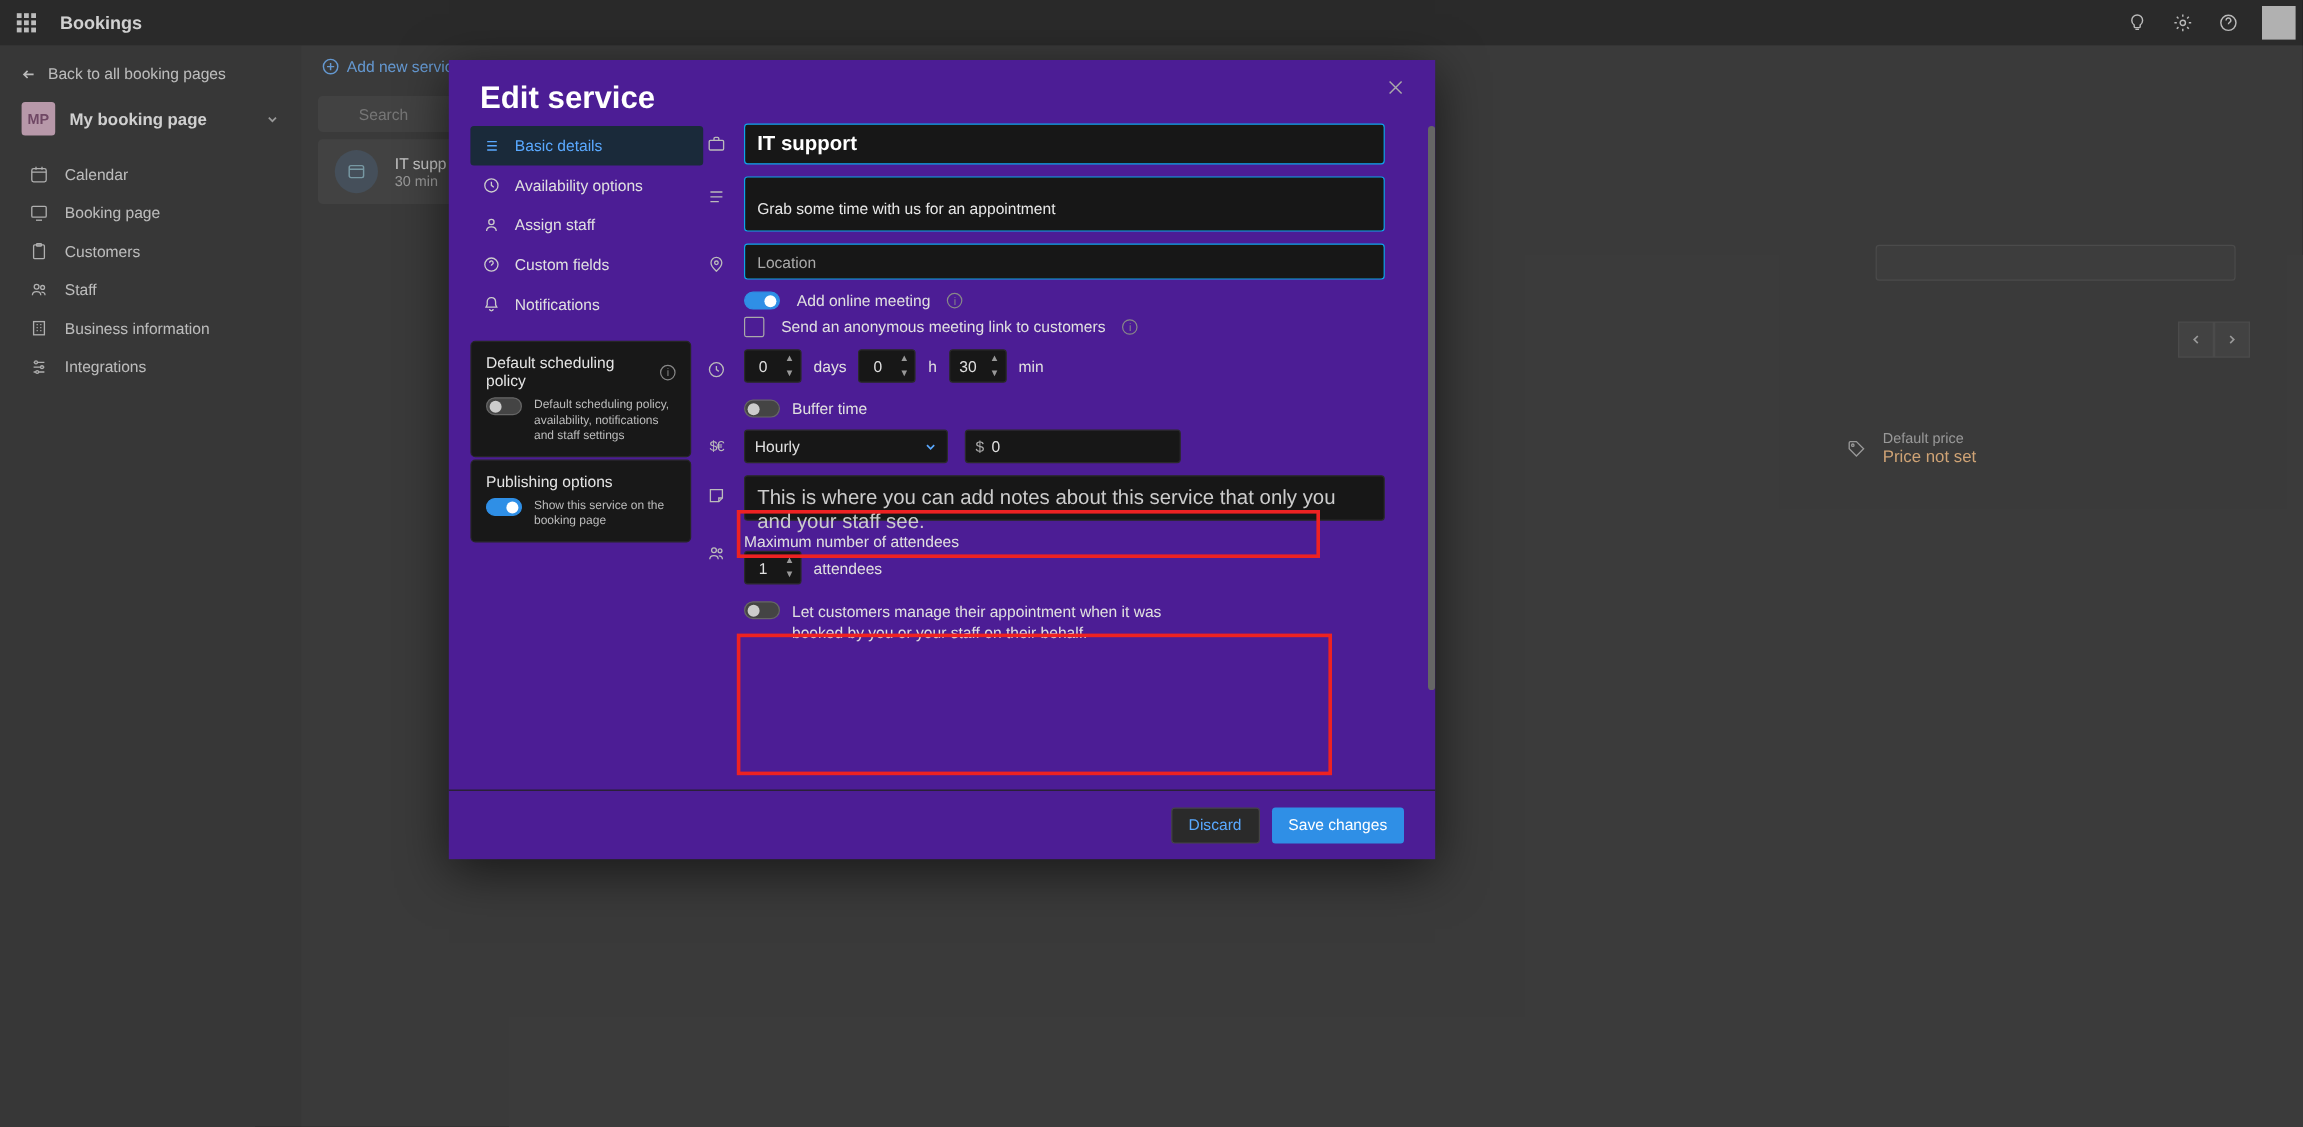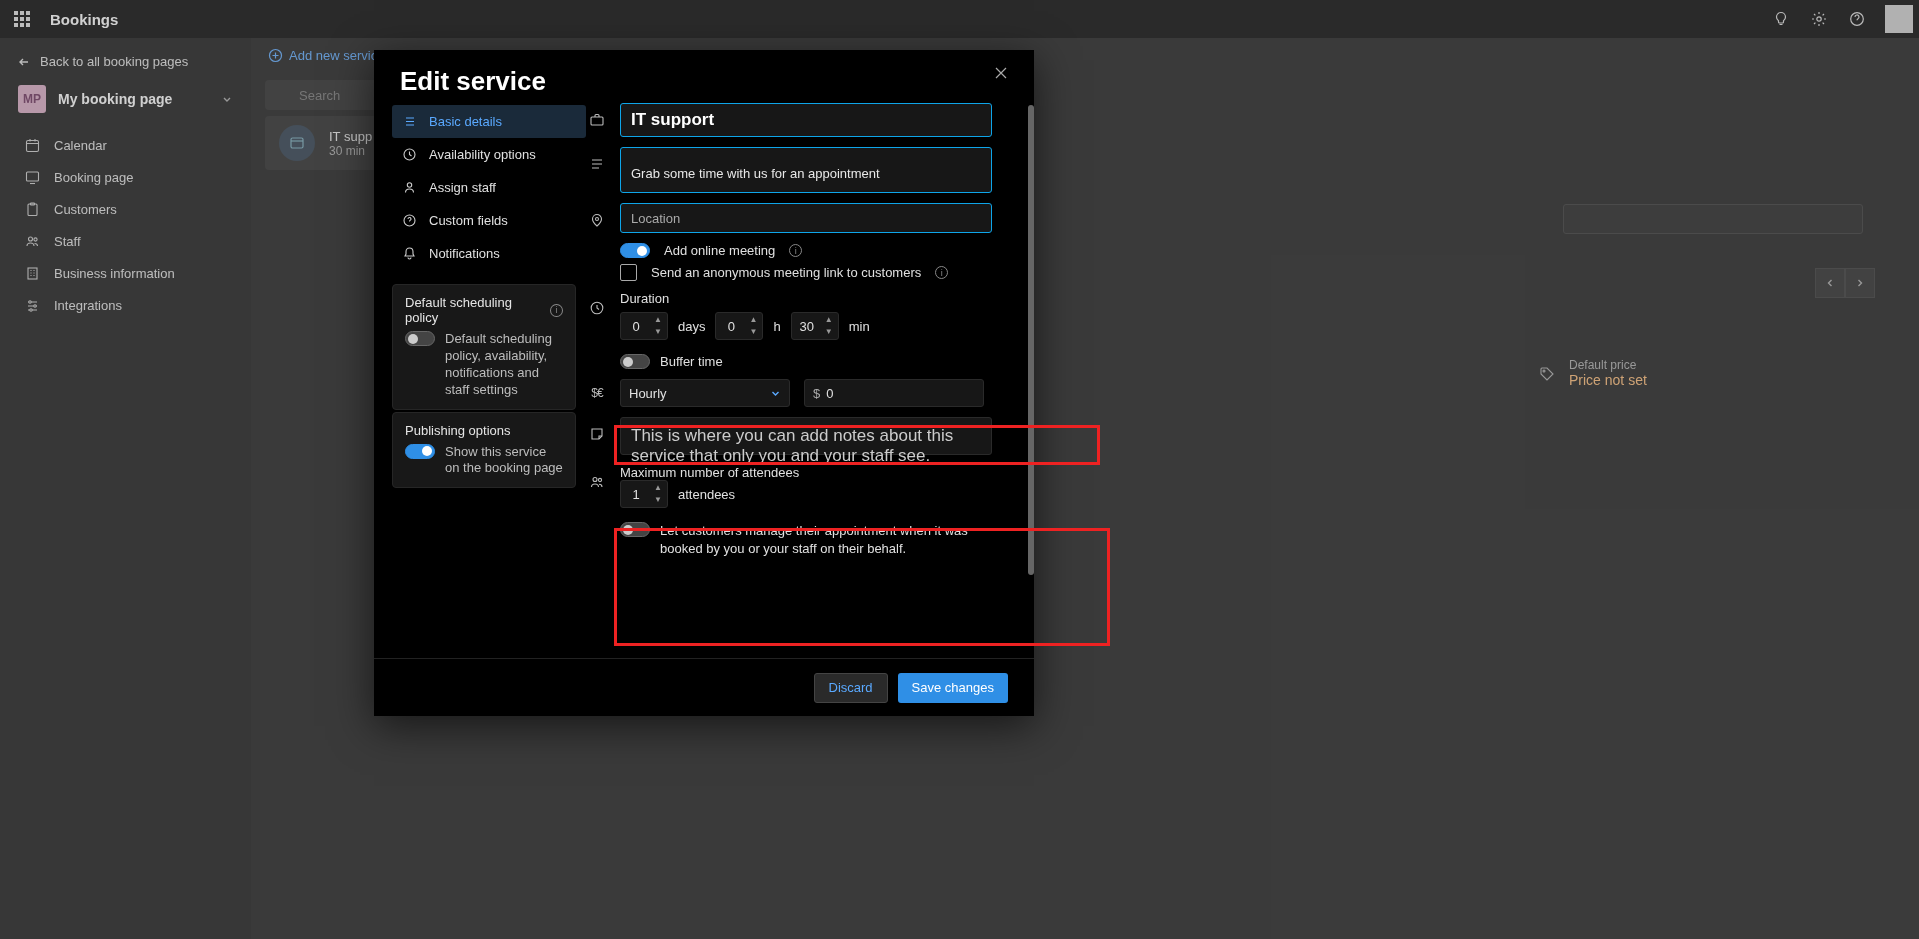--- a/index.html
+++ b/index.html
@@ -36,21 +36,21 @@
 .price-panel .lbl { font-size: 12px; color: #aaa; }
 .price-panel .val { font-size: 14px; color: #fdba74; }
 .arrows-rt { position: absolute; top: 230px; right: 44px; display: flex; }
 .arrow-btn { width: 30px; height: 30px; background: #262626; border: 1px solid #333; display:flex; align-items:center; justify-content:center; cursor:pointer; }
 .phantom-input { position:absolute; top:166px; right:56px; width:300px; height:30px; background:#1e1e1e; border:1px solid #333; border-radius:3px; }
 
 
 .overlay { position: absolute; inset: 0; background: rgba(120,120,120,0.35); pointer-events: none; }
 
 
-.modal { position: absolute; top: 50px; left: 374px; width: 660px; height: 666px; background: #000000; color: #e0e0e0; display: flex; flex-direction: column; box-shadow: 0 10px 40px rgba(0,0,0,0.6); }
+.modal { position: absolute; top: 50px; left: 374px; width: 822px; height: 666px; background: #4c1d95; color: #e0e0e0; display: flex; flex-direction: column; box-shadow: 0 10px 40px rgba(0,0,0,0.6); }
 .modal-head { padding: 16px 26px 4px 26px; display: flex; align-items: flex-start; }
 .modal-title { font-size: 26px; font-weight: 600; color: #fff; flex: 1; }
 .modal-close { width: 26px; height: 26px; display: flex; align-items: center; justify-content: center; cursor: pointer; margin-top: -6px; margin-right: -6px; }
 .modal-body { flex: 1; display: flex; overflow: hidden; }
 .modal-footer { height: 58px; border-top: 1px solid #222; display: flex; align-items: center; justify-content: flex-end; gap: 10px; padding: 0 26px; }
 .btn { height: 30px; padding: 0 14px; border-radius: 3px; font-size: 13px; cursor: pointer; display: inline-flex; align-items: center; border: none; }
 .btn-secondary { background: #2a2a2a; color: #5aa9ff; border: 1px solid #444; }
 .btn-primary { background: #2f8fe6; color: #fff; }
 
 
@@ -58,21 +58,21 @@
 .tab { display: flex; align-items: center; gap: 12px; height: 33px; padding: 0 10px; font-size: 13px; color: #e0e0e0; cursor: pointer; border-radius: 3px; }
 .tab.active { background: #1a2a3a; color: #5aa9ff; }
 .optcard { margin: 14px 10px 0 0; background: #181818; border: 1px solid #262626; border-radius: 4px; padding: 10px 12px; }
 .optcard + .optcard { margin-top: 2px; }
 .optcard-title { font-size: 13px; color: #e5e5e5; margin-bottom: 6px; display: flex; align-items: center; gap: 4px; }
 .toggle { width: 30px; height: 15px; border-radius: 9px; background: #444; position: relative; cursor: pointer; flex-shrink: 0; border: 1px solid #666; }
 .toggle .knob { position: absolute; top: 1.5px; left: 2px; width: 10px; height: 10px; border-radius: 50%; background: #ccc; }
 .toggle.on { background: #2f8fe6; border-color: #2f8fe6; }
 .toggle.on .knob { left: auto; right: 2px; background: #fff; }
 .optcard-row { display: flex; gap: 10px; align-items: flex-start; }
-.opt-desc { font-size: 13px; color: #bdbdbd; line-height: 1.3; }
+.opt-desc { font-size: 10px; color: #bdbdbd; line-height: 1.3; }
 
 
 .formcol { flex: 1; padding: 2px 8px 12px 2px; overflow-y: auto; position: relative; }
 .scrollbar-fake { position: absolute; right: 0; top: 4px; width: 6px; height: 470px; background: #666; border-radius: 3px; }
 .field-row { display: flex; align-items: flex-start; gap: 14px; margin-bottom: 10px; padding-right: 34px; }
 .field-icon { width: 18px; height: 18px; margin-top: 8px; display: flex; align-items: center; justify-content: center; color: #bbb; flex-shrink:0; }
 .finput { flex: 1; height: 34px; background: #171717; border: 1px solid #0ea5e9; border-radius: 3px; padding: 0 10px; color: #e8e8e8; font-size: 15px; }
 .finput.tall { height: 46px; padding-top: 6px; font-size: 13px; }
 .finput::placeholder { color: #aaa; }
 .notes { flex:1; height: 38px; background:#171717; border:1px solid #2a2a2a; border-radius:3px; padding:8px 10px; font-size:17px; color:#ccc; }
@@ -369,21 +369,20 @@
       </div>
 
       <div class="field-row" style="align-items:flex-start">
         <span class="field-icon">
             <svg width="16" height="16" viewBox="0 0 16 16" fill="none" stroke="#bbb" stroke-width="1.1">
               <circle cx="8" cy="8" r="5.8"></circle>
               <path d="M8 5v3l2 1.5"></path>
             </svg>
           </span>
         <div style="flex:1">
-          <div class="sublabel" style="margin-bottom:6px">Duration</div>
           <div class="inline-row">
             <div class="num-input">
                 <input value="0" style="">
                 <div class="spinners">
                   <span>▲</span>
                   <span>▼</span>
                 </div>
               </div>
             <span class="sublabel">days</span>
             <div class="num-input">

